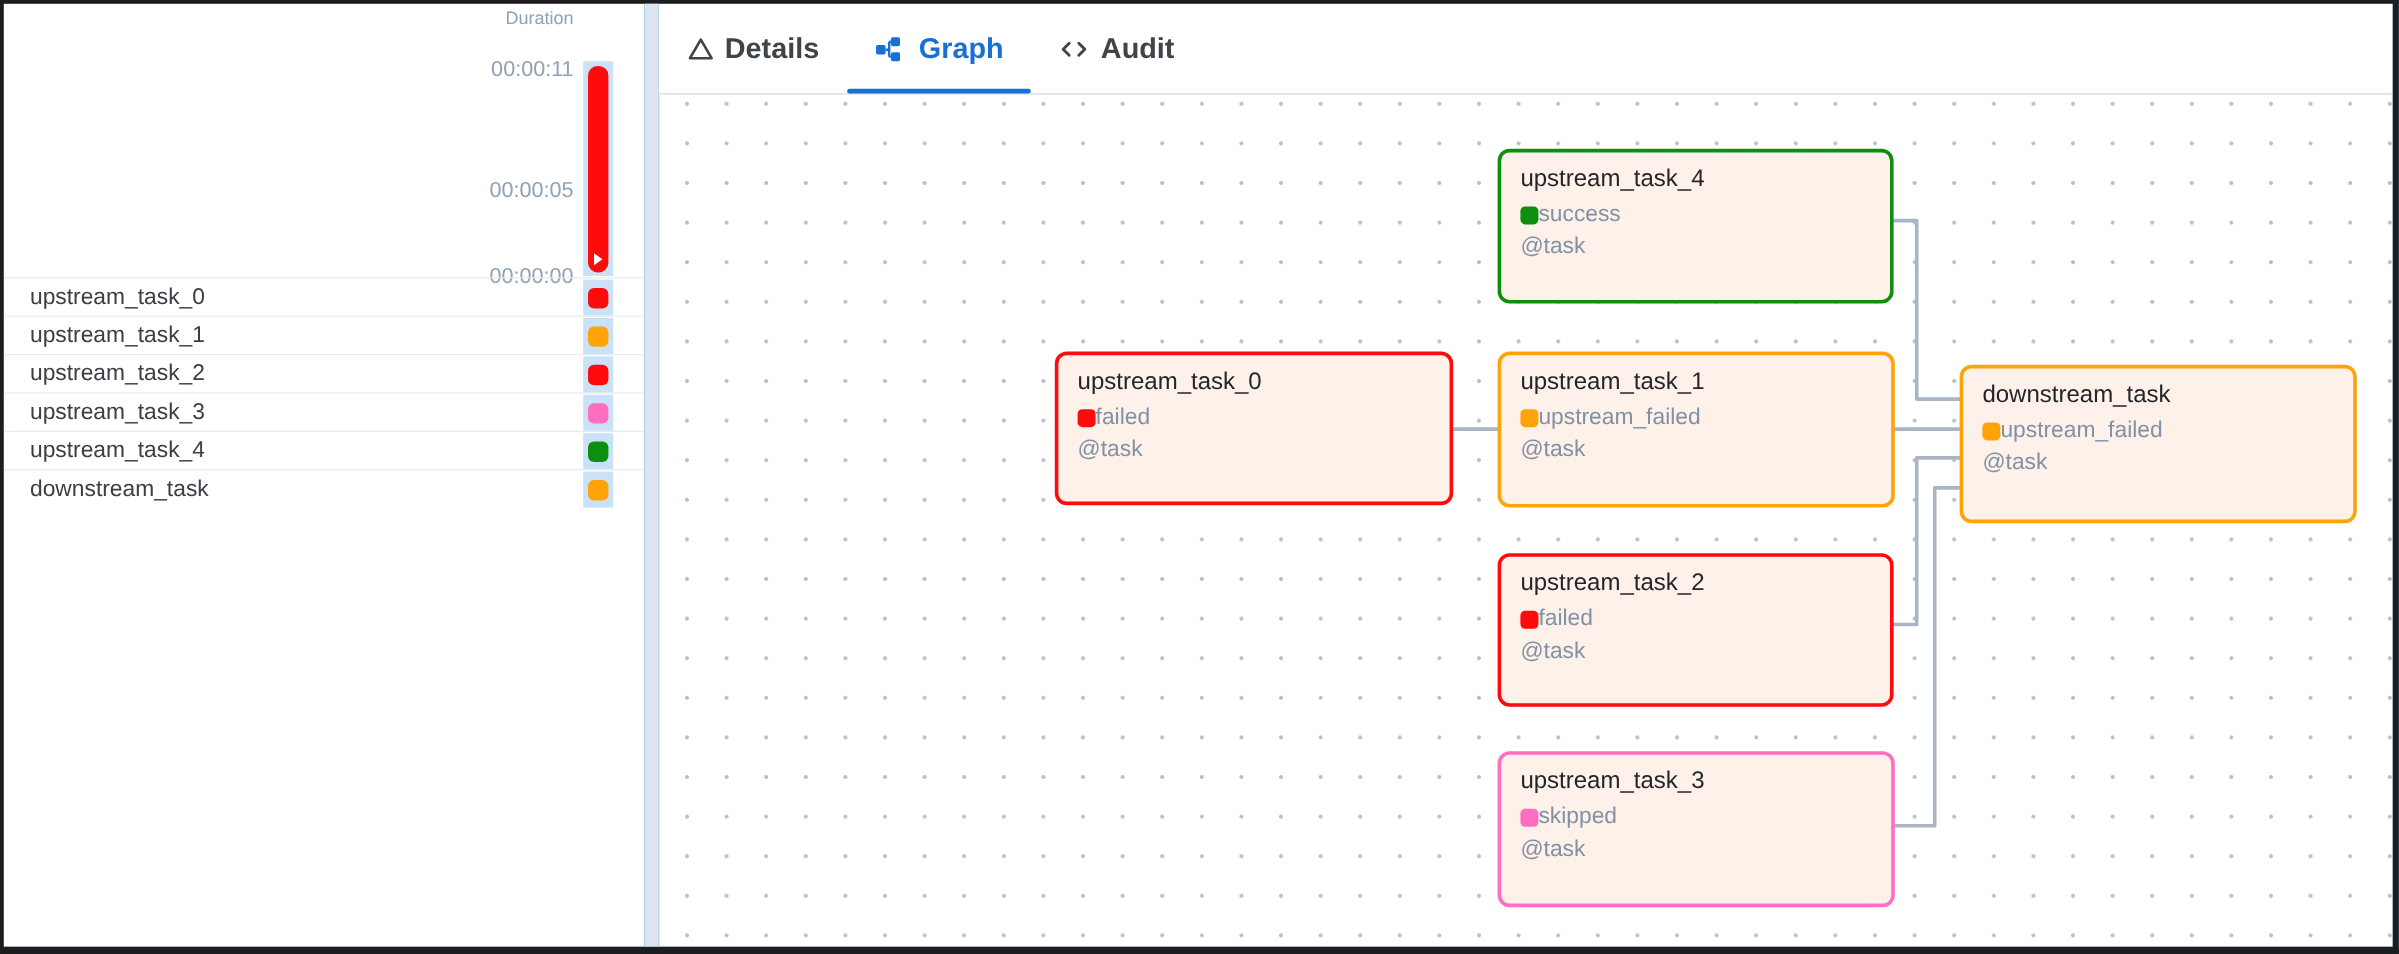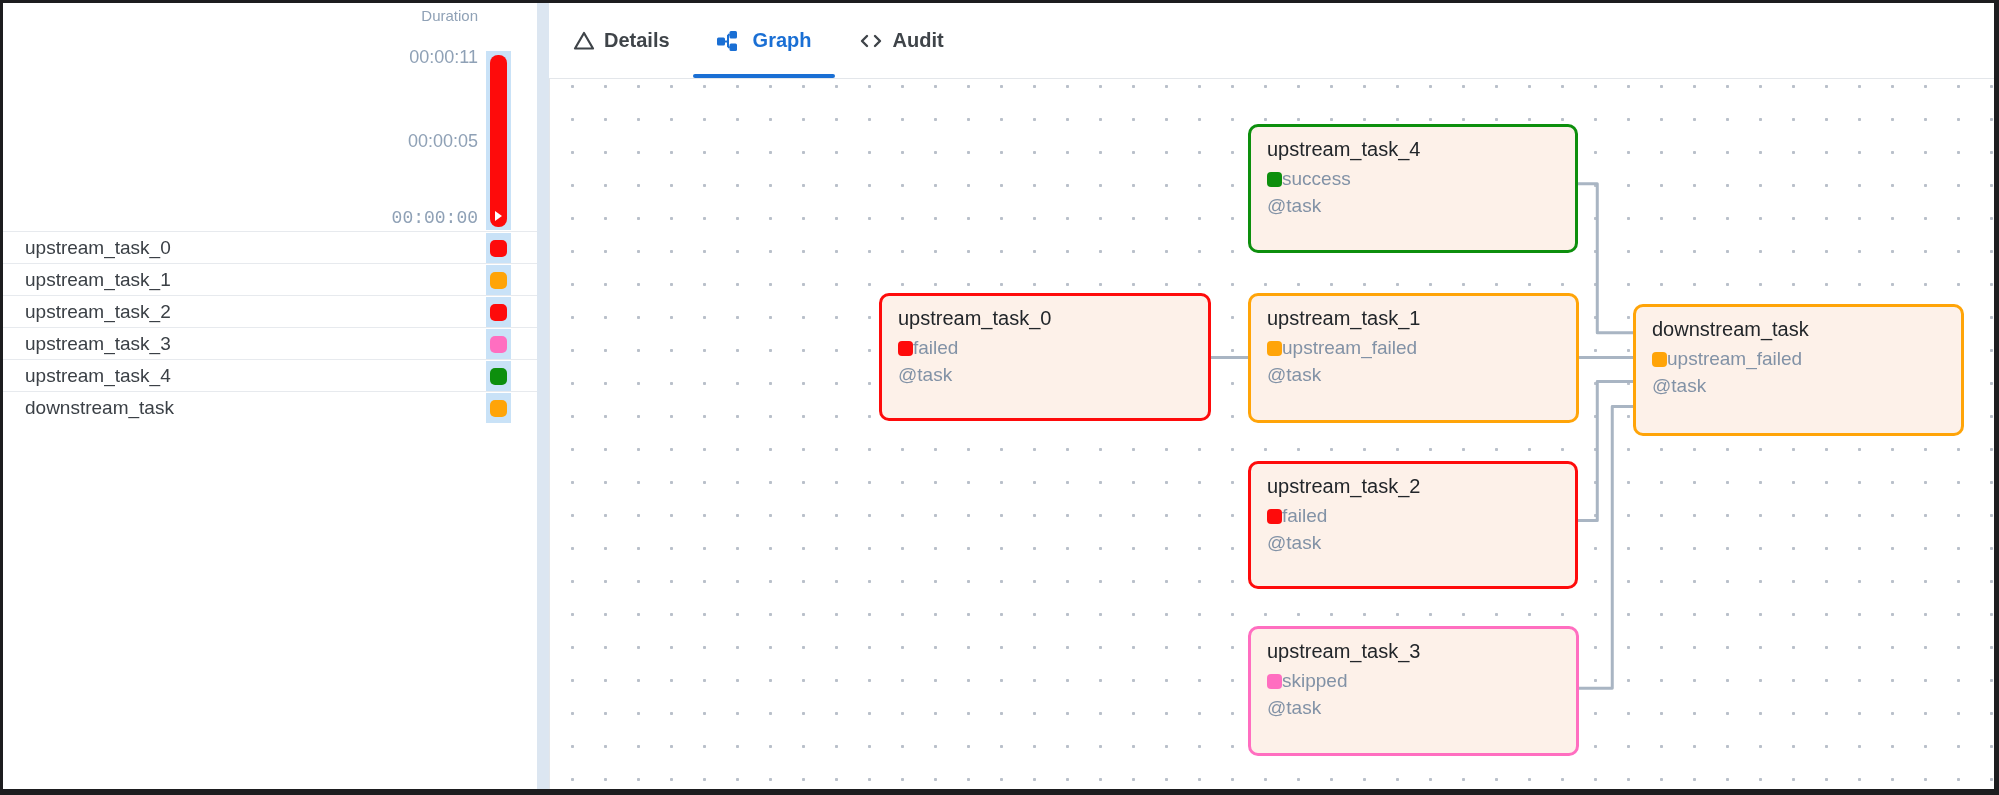--- a/index.html
+++ b/index.html
@@ -13,40 +13,40 @@
   .frame.top { left: 0; top: 0; right: 0; height: 3px; }
   .frame.left { left: 0; top: 0; bottom: 0; width: 3px; }
   .frame.right { right: 0; top: 0; bottom: 0; width: 5px; }
   .frame.bottom { left: 0; bottom: 0; right: 0; height: 6px; }
 
   
   .left-panel { position: absolute; left: 3px; top: 3px; width: 534px; bottom: 6px; background: #fff; }
   .duration-label { position: absolute; left: 340px; top: 4px; width: 135px; text-align: right;
     font-size: 15px; color: #8fa1b6; }
   .tick { position: absolute; width: 135px; left: 340px; text-align: right; font-size: 18px; color: #8fa1b6; }
-  .tick.t0 { top: 44px; } .tick.t1 { top: 128px; } .tick.t2 { top: 205px; font-family: Liberation Mono, monospace; }
+  .tick.t0 { top: 44px; } .tick.t1 { top: 145px; } .tick.t2 { top: 217px; }
   .bar-col { position: absolute; left: 483px; top: 48px; width: 25px; height: 179px; background: #c9e2f7; }
   .run-bar { position: absolute; left: 4px; top: 4px; width: 17px; height: 172px; border-radius: 8px; }
   .run-marker { position: absolute; left: 5px; bottom: 6px; width: 0; height: 0;
     border-left: 7px solid #fff; border-top: 5px solid transparent; border-bottom: 5px solid transparent; }
   .task-list { position: absolute; left: 0; top: 228px; width: 534px; }
   .task-row { position: relative; height: 32px; border-top: 1px solid #e7eaee; cursor: pointer; }
   .task-row .task-name { position: absolute; left: 22px; top: 0; line-height: 31px;
     font-size: 19px; color: #3b4046; }
   .task-row .cell { position: absolute; left: 483px; top: 1px; bottom: 0; width: 25px; background: #c9e2f7; }
   .task-row .sq { position: absolute; left: 4px; top: 50%; margin-top: -8.5px; width: 17px; height: 17px; border-radius: 5px; }
 
   
   .divider { position: absolute; left: 537px; top: 0; bottom: 0; width: 12px; background: #dce6f1; z-index: 5; }
 
   
   .tabbar { position: absolute; left: 549px; top: 3px; right: 5px; height: 75px; background: #fff;
     display: flex; align-items: center; padding-left: 1px; z-index: 10; }
   .tab { position: relative; height: 75px; display: flex; align-items: center; gap: 9px;
-    padding: 0 23px; cursor: pointer; font-size: 20px; font-weight: 700; color: #3f4449; }
+    padding: 0 23px; cursor: pointer; font-size: 24px; font-weight: 700; color: #3f4449; }
   .tab .ticon { display: flex; align-items: center; color: #3f4449; }
   .tab.active .ticon { color: inherit; }
   .tab-underline { position: absolute; left: 0; right: 0; bottom: 0; height: 4px; border-radius: 3px; }
 
   
   .graph-panel { position: absolute; left: 549px; top: 78px; right: 5px; bottom: 6px; background: #fff;
     border-top: 1px solid #e3e6ea; border-left: 1px solid #e3e6ea;
     background-image: radial-gradient(circle, #b9c0ca 1.3px, transparent 1.9px);
     background-size: 33px 33px; background-position: 6px 24px; }
   .edges { position: absolute; left: 0; top: 0; width: 100%; height: 100%; pointer-events: none; }

